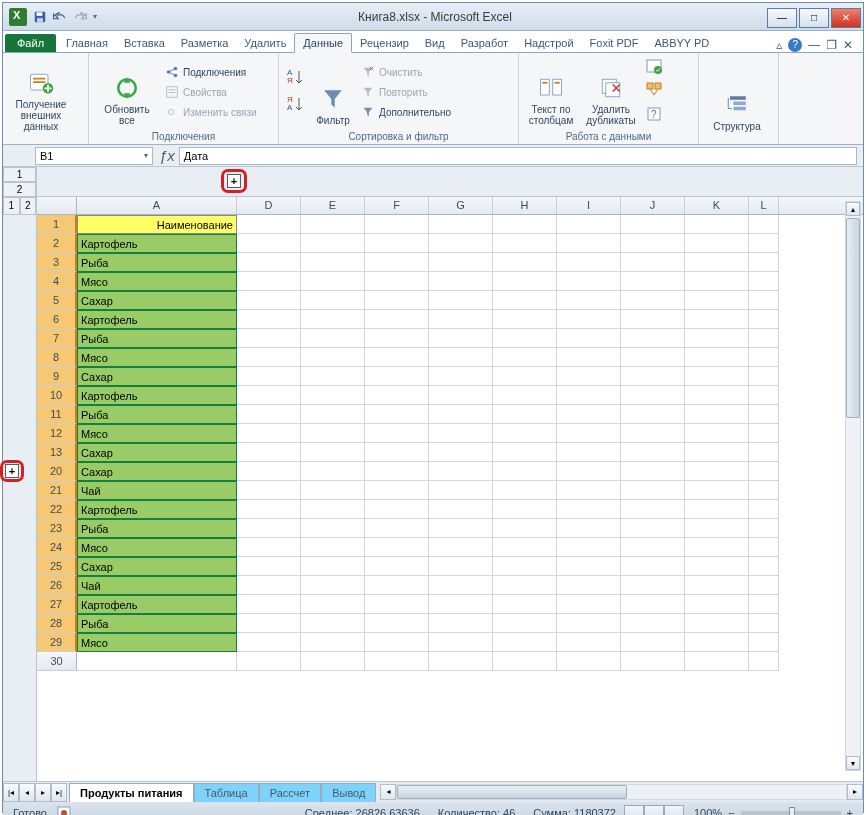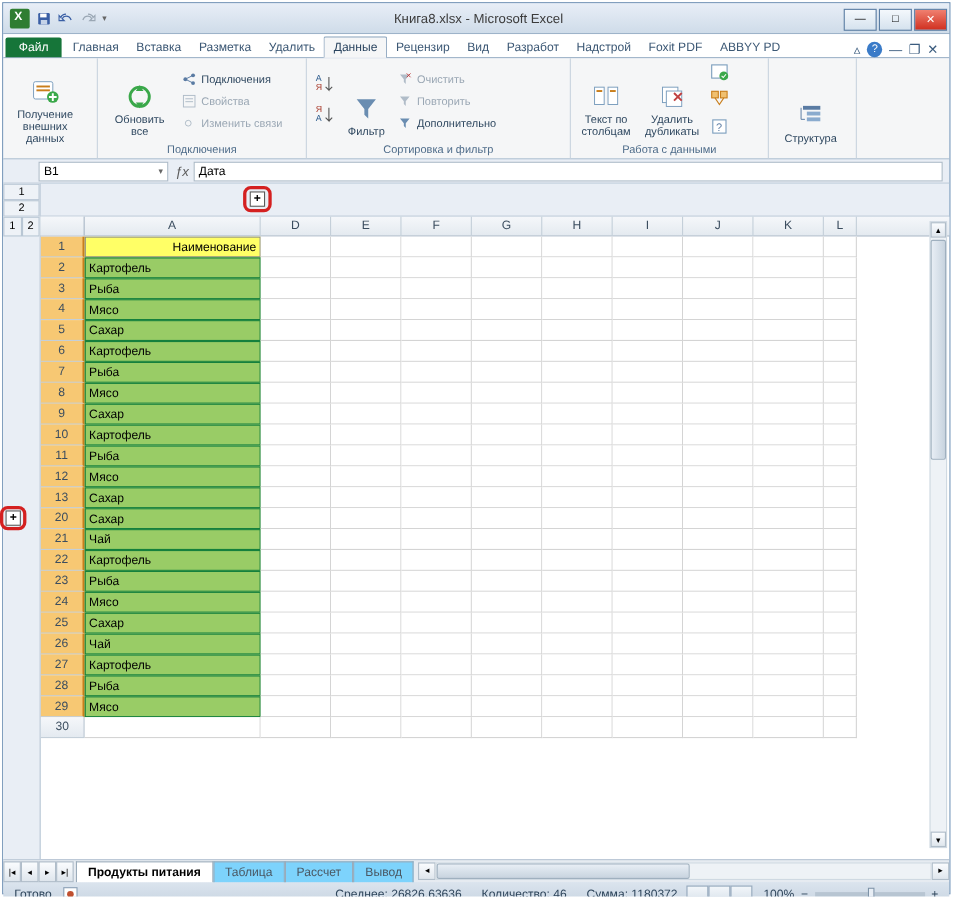--- a/index.html
+++ b/index.html
@@ -30,21 +30,21 @@
 .rbtn-large { display: flex; flex-direction: column; align-items: center; justify-content: flex-end; width: 64px; height: 72px; font-size: 10px; color: #2f4860; text-align: center; gap: 2px; line-height: 1.1; padding: 2px; cursor: pointer; }
 .rbtn-large svg { width: 28px; height: 28px; }
 .rbtn-small { display: flex; align-items: center; gap: 4px; font-size: 10px; color: #2f4860; height: 18px; cursor: pointer; white-space: nowrap; }
 .rbtn-small svg { width: 14px; height: 14px; }
 .rbtn-small.disabled { color: #9aa7b4; }
 .rcol { display: flex; flex-direction: column; gap: 2px; }
 
 .namebox-bar { height: 22px; background: #e9eef5; display: flex; align-items: center; border-bottom: 1px solid #b8c6d4; }
 .namebox { width: 118px; margin-left: 32px; height: 18px; background: #fff; border: 1px solid #abb9c7; font-size: 11px; padding: 1px 4px; display: flex; align-items: center; justify-content: space-between; }
 .namebox .dd { font-size: 8px; color: #666; }
-.fx-icons { display: flex; gap: 4px; margin-left: 6px; font-size: 12px; font-style: italic; color: #5b5b5b; }
+.fx-icons { display: flex; gap: 4px; margin-left: 6px; font-size: 15px; font-style: italic; color: #5b5b5b; }
 .formula-bar { flex: 1; height: 18px; background: #fff; border: 1px solid #abb9c7; margin: 0 6px 0 4px; font-size: 11px; padding: 1px 4px; display: flex; align-items: center; }
 
 .outline-col-area { margin-left: 74px; height: 30px; background: #e9eef5; border-bottom: 1px solid #b8c6d4; display: flex; }
 .outline-col-labels { width: 32px; display: flex; flex-direction: column; border-right: 1px solid #b8c6d4; margin-left: -42px; }
 .outline-col-labels div { flex: 1; border: 1px solid #b8c6d4; background: #eef2f7; font-size: 10px; text-align: center; line-height: 13px; }
 .outline-col-band { flex: 1; position: relative; }
 .col-expand { position: absolute; top: 7px; left: 190px; width: 14px; height: 14px; background: #fff; border: 1px solid #5a5a5a; font-size: 11px; font-weight: bold; text-align: center; line-height: 12px; cursor: pointer; }
 .col-expand-hl { position: absolute; top: 2px; left: 184px; width: 26px; height: 24px; border: 3px solid #d42020; border-radius: 7px; pointer-events: none; }
 
 .sheet-area { display: flex; height: 584px; background: #fff; }

